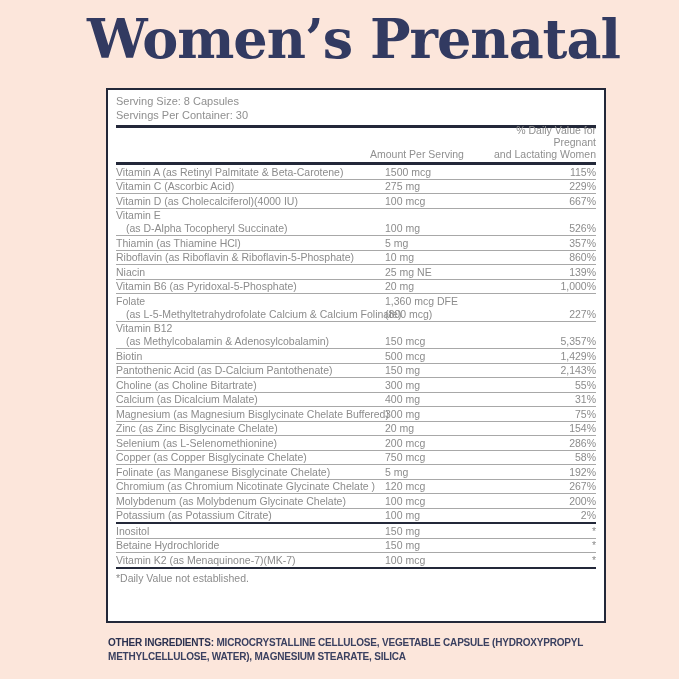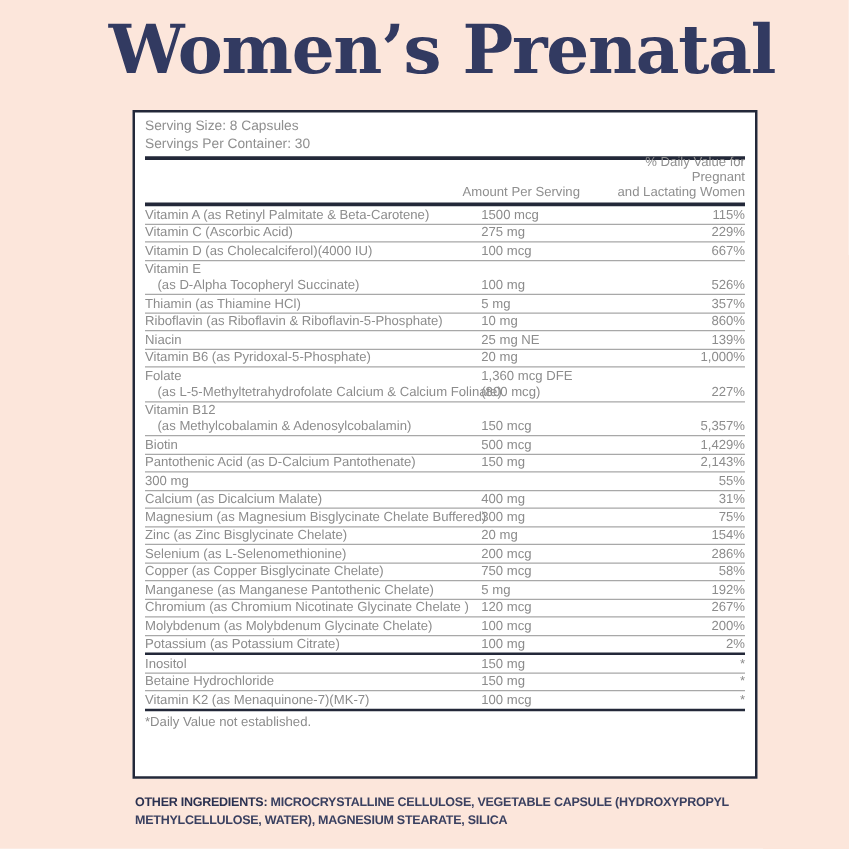--- a/index.html
+++ b/index.html
@@ -221,20 +221,23 @@
       <div class="frow">
         <div class="c-name">
           <div>Pantothenic Acid (as D-Calcium Pantothenate)</div>
         </div>
         <div class="c-amt">
           <div>150 mg</div>
         </div>
         <div class="c-dv">2,143%</div>
       </div>
       <div class="frow">
+        <div class="c-name">
+          <div>Choline (as Choline Bitartrate)</div>
+        </div>
         <div class="c-amt">
           <div>300 mg</div>
         </div>
         <div class="c-dv">55%</div>
       </div>
       <div class="frow">
         <div class="c-name">
           <div>Calcium (as Dicalcium Malate)</div>
         </div>
         <div class="c-amt">
@@ -273,21 +276,21 @@
         <div class="c-name">
           <div>Copper (as Copper Bisglycinate Chelate)</div>
         </div>
         <div class="c-amt">
           <div>750 mcg</div>
         </div>
         <div class="c-dv">58%</div>
       </div>
       <div class="frow">
         <div class="c-name">
-          <div>Manganese (as Manganese Pantothenic Chelate)</div>
+          <div>Folinate (as Manganese Bisglycinate Chelate)</div>
         </div>
         <div class="c-amt">
           <div>5 mg</div>
         </div>
         <div class="c-dv">192%</div>
       </div>
       <div class="frow">
         <div class="c-name">
           <div>Chromium (as Chromium Nicotinate Glycinate Chelate )</div>
         </div>

